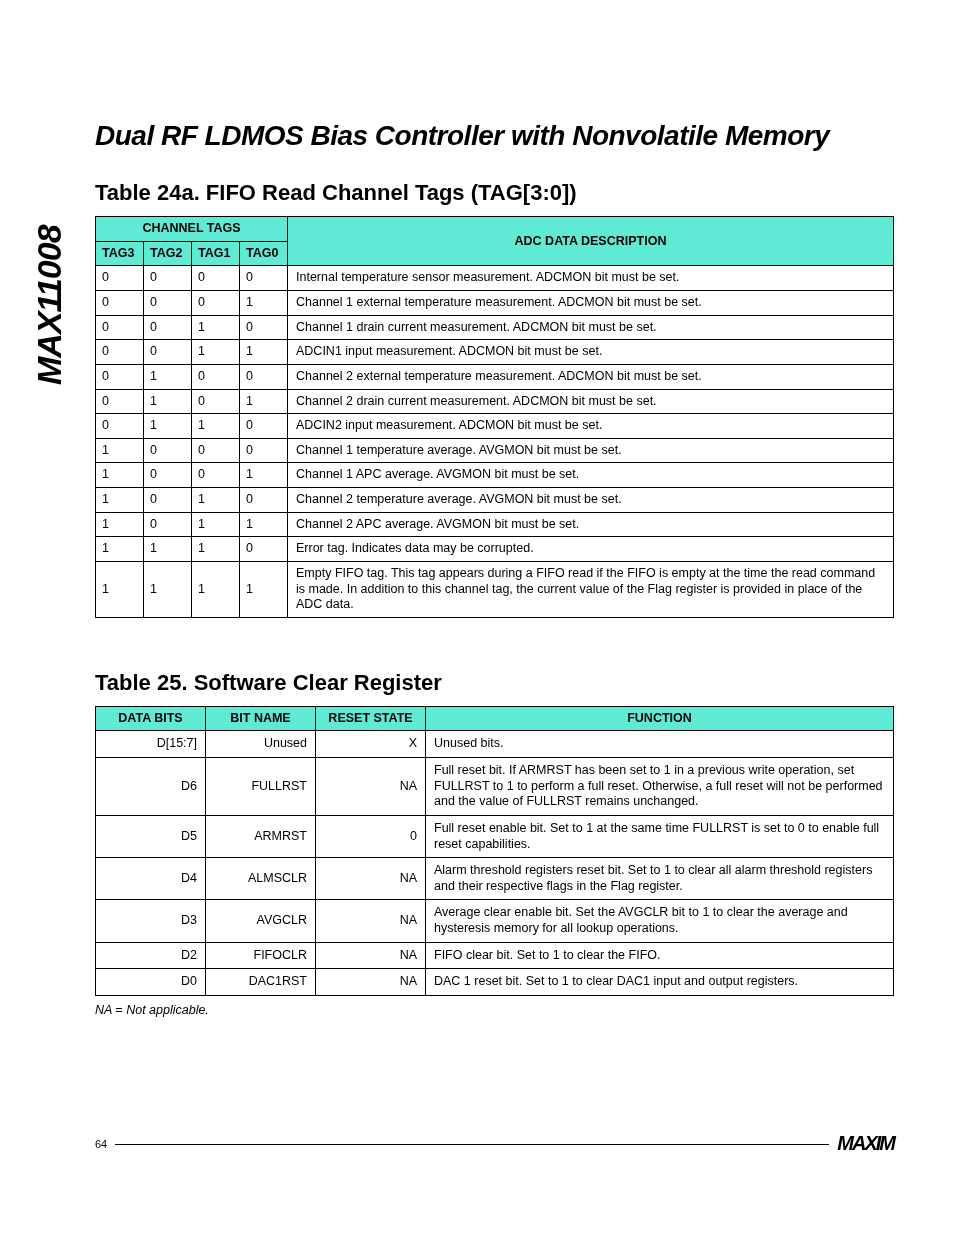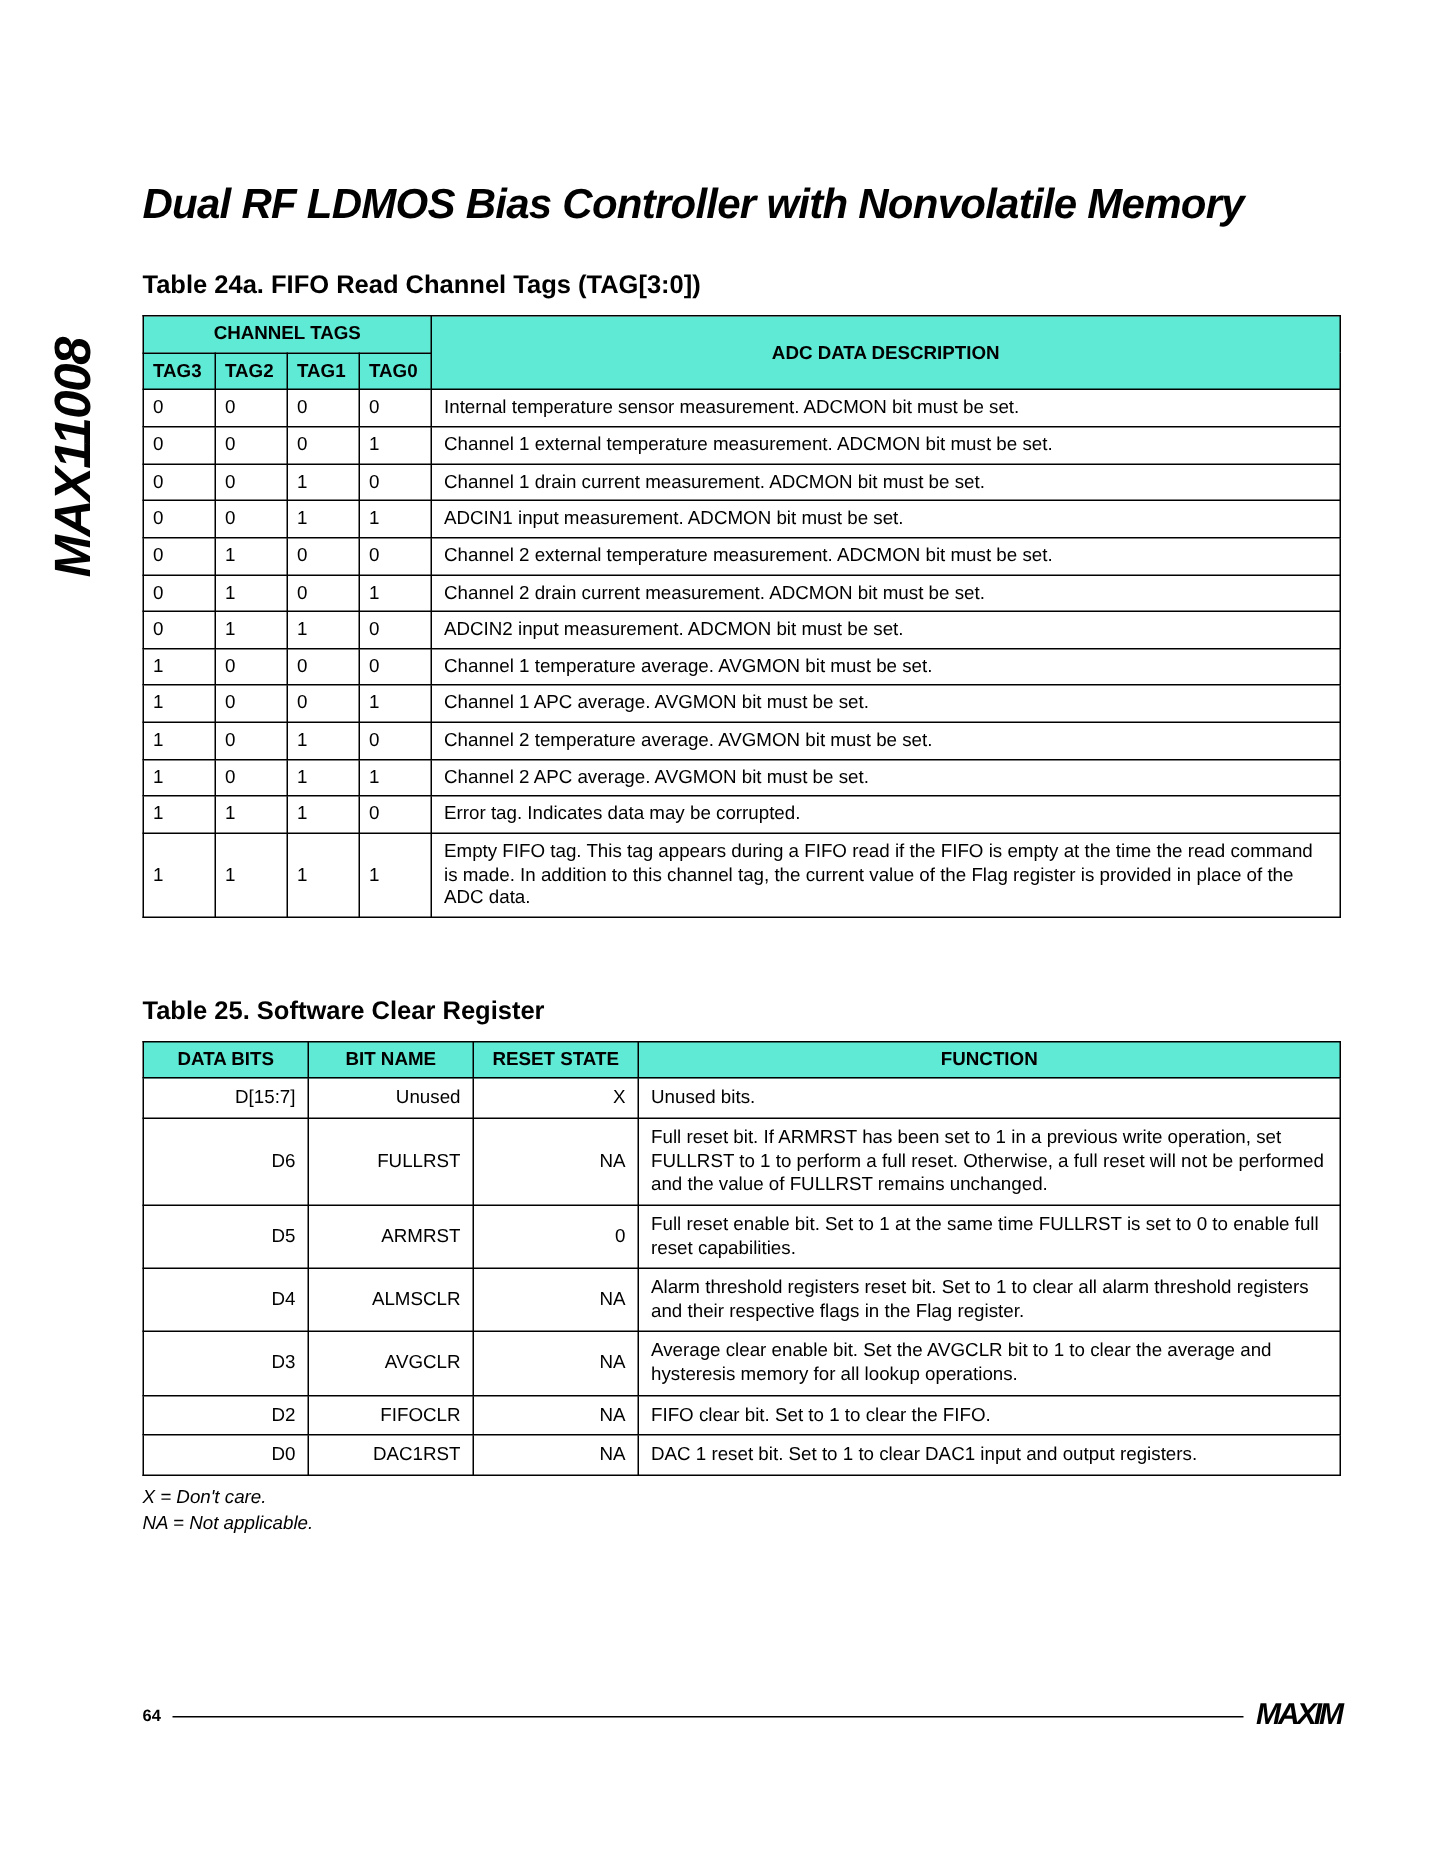--- a/index.html
+++ b/index.html
@@ -30,21 +30,21 @@
     font-family: Arial Black, Arial, sans-serif;
     font-style: italic;
     font-weight: 900;
     font-size: 28px;
     line-height: 1.15;
     margin-bottom: 28px;
     letter-spacing: -0.5px;
   }
   .table-caption {
     font-weight: 700;
-    font-size: 17px;
+    font-size: 22px;
     margin: 22px 0 10px 0;
   }
   table {
     border-collapse: collapse;
     width: 100%;
     font-size: 12.5px;
   }
   th, td {
     border: 1px solid #000;
     padding: 4px 6px;
@@ -87,21 +87,21 @@
     position: relative;
     top: 2px;
   }
   .logo {
     font-family: Arial Black, Arial, sans-serif;
     font-weight: 900;
     font-style: italic;
     font-size: 20px;
     letter-spacing: -2px;
   }
-  .pagenum { font-size: 11px; font-weight: 700; text-align: center; }
+  .pagenum { font-size: 11px; font-weight: 400; text-align: center; }
   .gap { height: 30px; }
 </style>
 </head>
 <body>
 
 <div class="sidelabel" style="top:385px;">MAX11008</div>
 
 <div class="title">Dual RF LDMOS Bias Controller with Nonvolatile Memory</div>
 
 <div class="table-caption">Table 24a. FIFO Read Channel Tags (TAG[3:0])</div>
@@ -264,21 +264,20 @@
       </tr>
       <tr>
         <td class="c">D0</td>
         <td class="c">DAC1RST</td>
         <td class="c">NA</td>
         <td class="f">DAC 1 reset bit. Set to 1 to clear DAC1 input and output registers.</td>
       </tr>
     </tbody>
 </table>
 <div class="footnotes">
-  <div>X = Don't care.</div>
   <div>NA = Not applicable.</div>
 </div>
 
 <div class="footer">
   <span class="pagenum">64</span>
   <span class="line"></span>
   <span class="logo">MAXIM</span>
 </div>
 
 </body></html>

